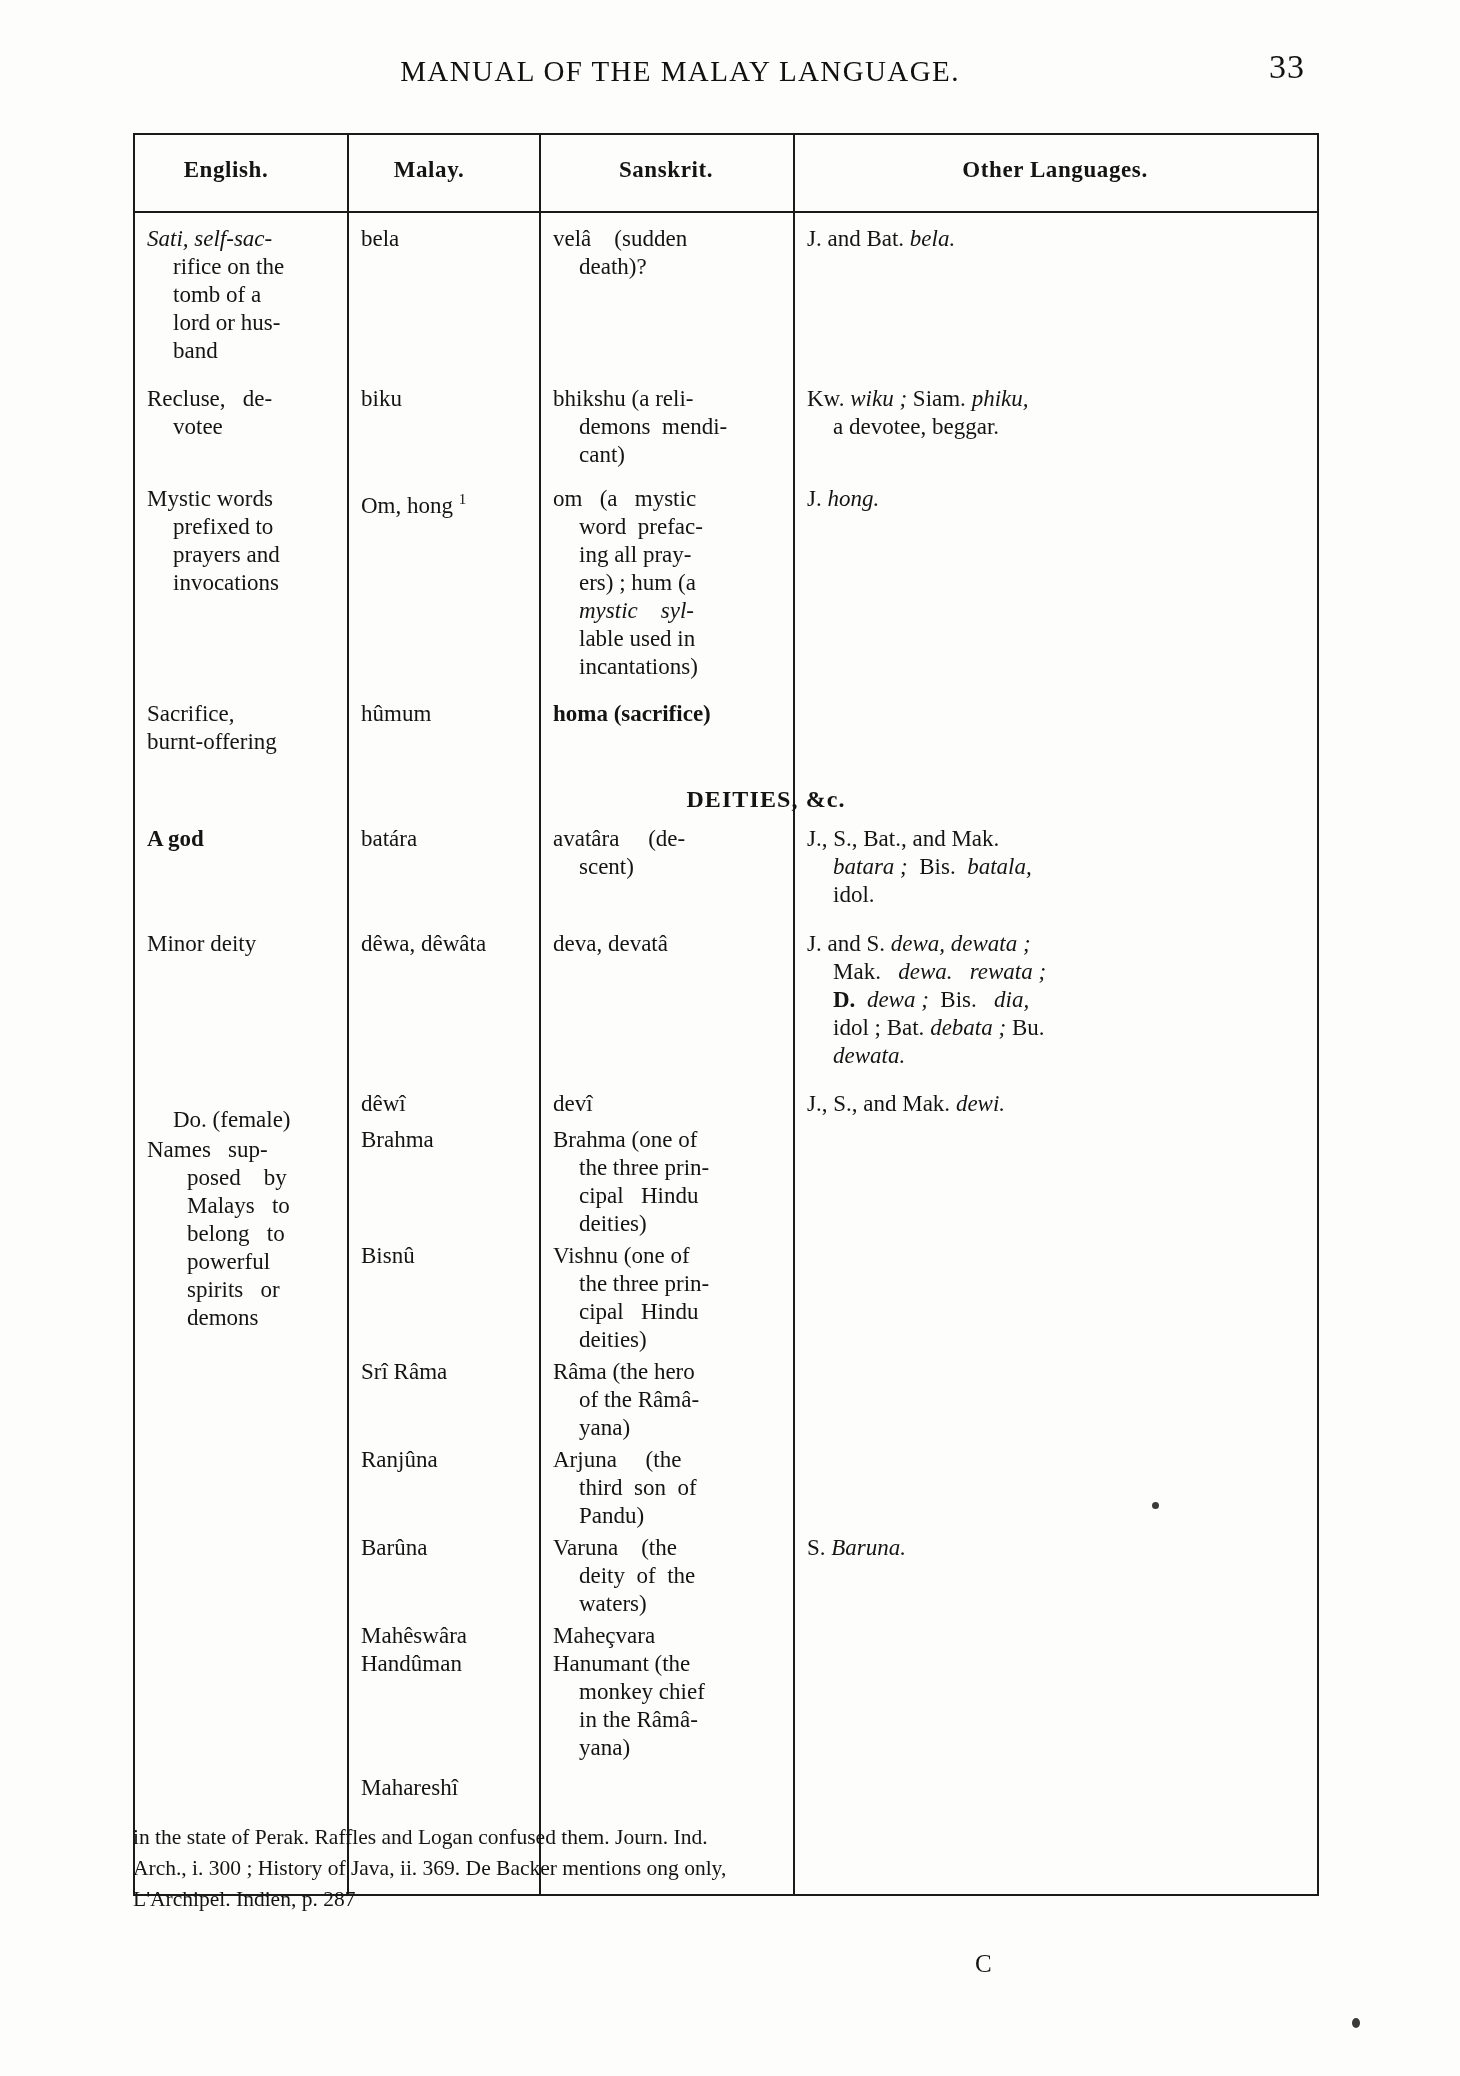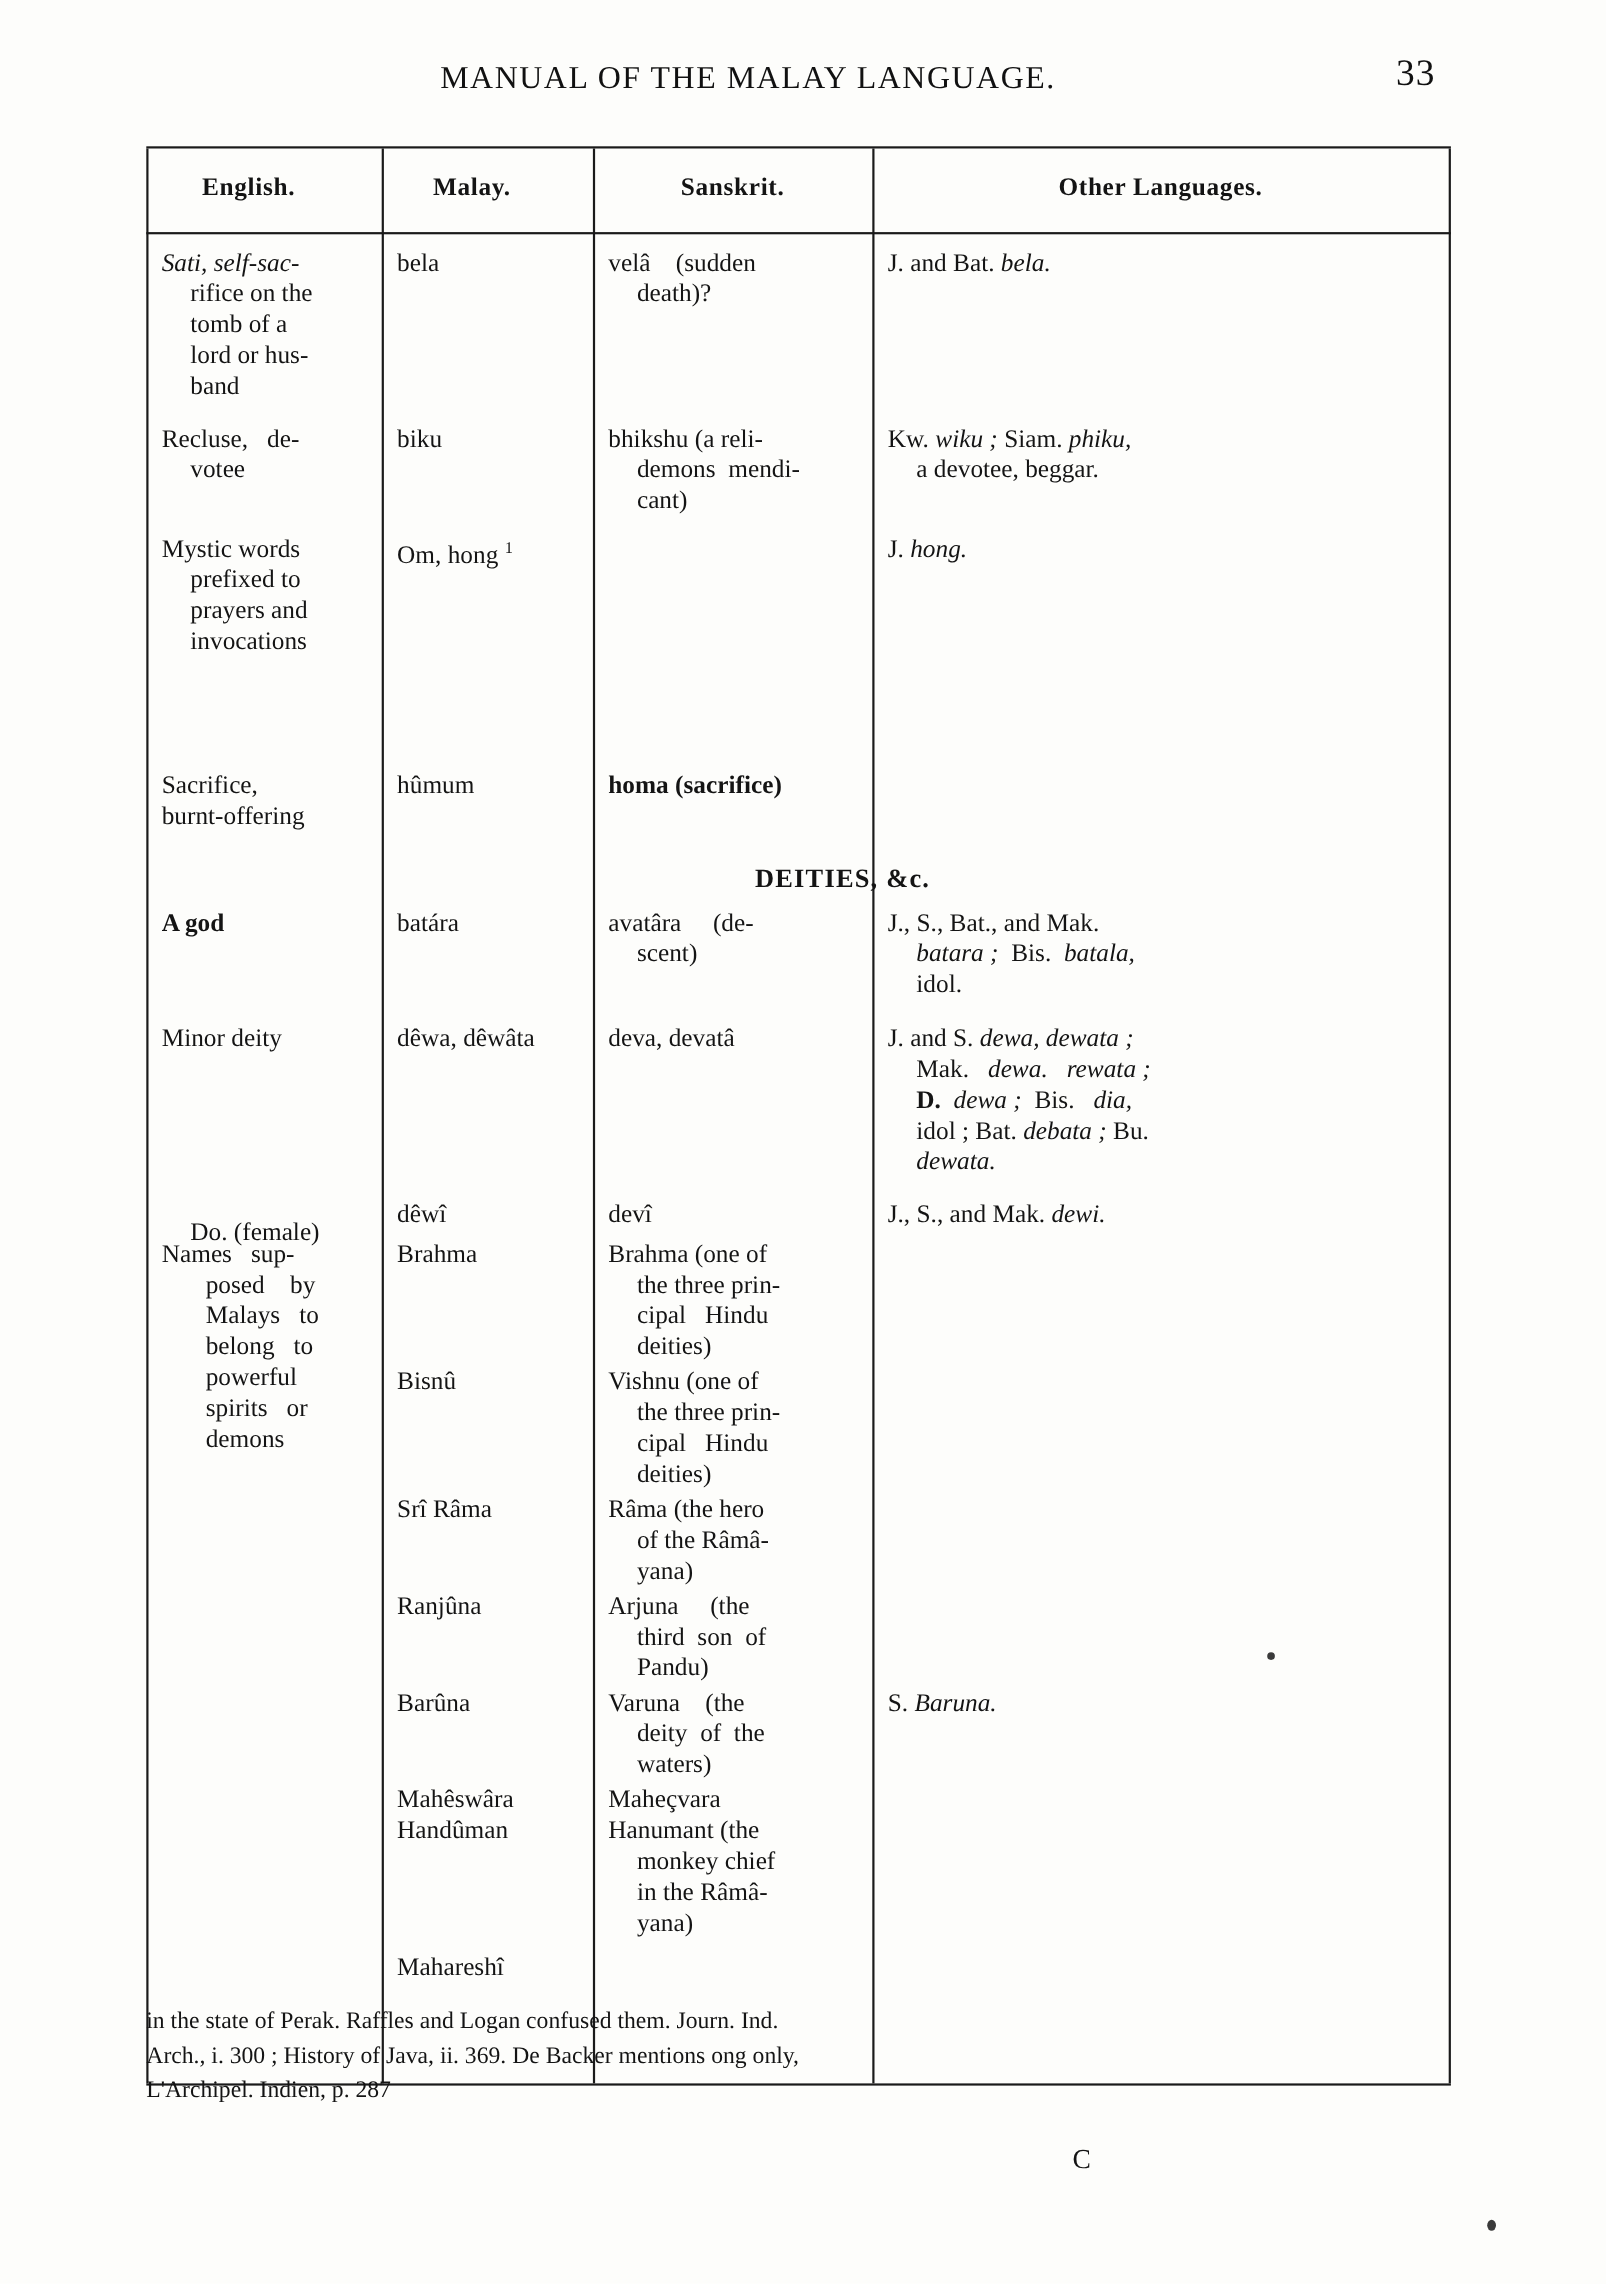--- a/index.html
+++ b/index.html
@@ -224,20 +224,29 @@
         <div class="row" style="height:215px;">
           <div class="cell c1" style="top:0px;">
             <span class="ln">Mystic words</span>
             <span class="ln ind1">prefixed to</span>
             <span class="ln ind1">prayers and</span>
             <span class="ln ind1">invocations</span>
           </div>
           <div class="cell c2" style="top:0px;">
             <span class="ln">Om, hong <span class="sup">1</span></span>
           </div>
+          <div class="cell c3" style="top:0px;">
+            <span class="ln">om   (a   mystic</span>
+            <span class="ln ind1">word  prefac-</span>
+            <span class="ln ind1">ing all pray-</span>
+            <span class="ln ind1">ers) ; hum (a</span>
+            <span class="ln ind1 ital">mystic    syl-</span>
+            <span class="ln ind1">lable used in</span>
+            <span class="ln ind1">incantations)</span>
+          </div>
           <div class="cell c4" style="top:0px;">
             <span class="ln">J. <i>hong.</i></span>
           </div>
         </div>
 
         <div class="row" style="height:76px;">
           <div class="cell c1" style="top:0px;">
             <span class="ln">Sacrifice,</span>
             <span class="ln">burnt-offering</span>
           </div>
@@ -297,21 +306,21 @@
           </div>
           <div class="cell c3" style="top:0px;">
             <span class="ln">devî</span>
           </div>
           <div class="cell c4" style="top:0px;">
             <span class="ln">J., S., and Mak. <i>dewi.</i></span>
           </div>
         </div>
 
         <div class="row" style="height:560px;">
-          <div class="cell c1" style="top:0px;">
+          <div class="cell c1" style="top:10px;">
             <span class="ln">Names   sup-</span>
             <span class="ln ind2">posed    by</span>
             <span class="ln ind2">Malays   to</span>
             <span class="ln ind2">belong   to</span>
             <span class="ln ind2">powerful</span>
             <span class="ln ind2">spirits   or</span>
             <span class="ln ind2">demons</span>
           </div>
 
           <div class="cell c2" style="top:0px;">

